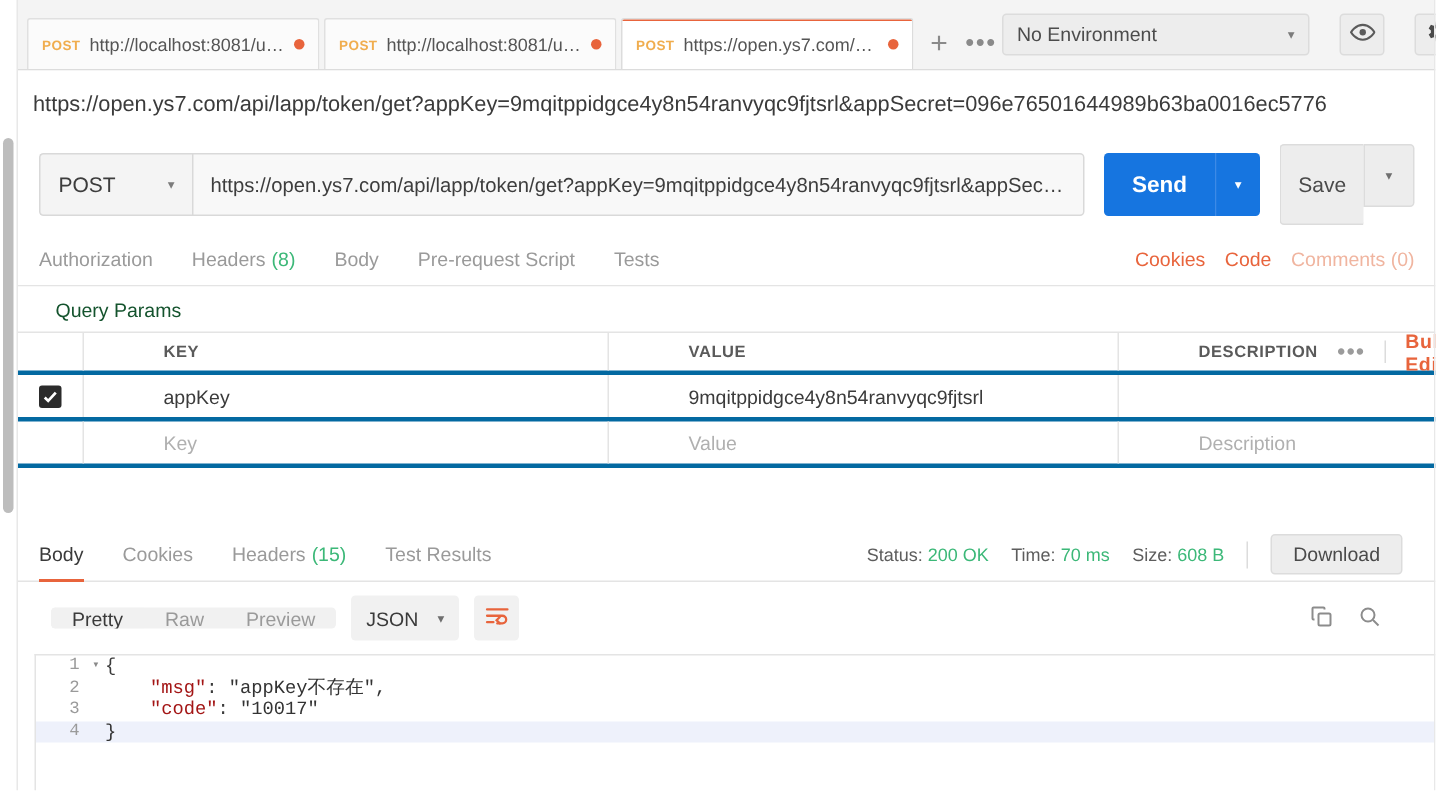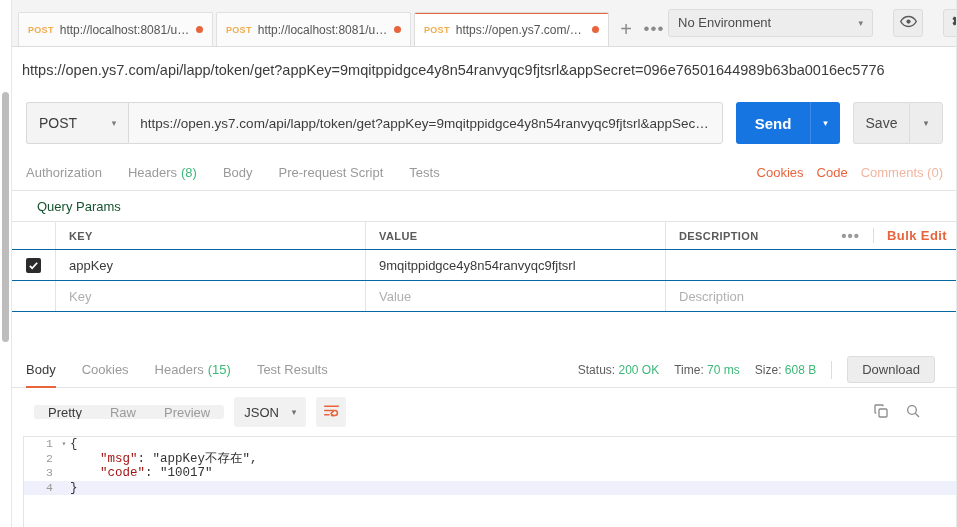--- a/index.html
+++ b/index.html
@@ -115,21 +115,21 @@
     border-radius:3px 0 0 3px; cursor:pointer;
   }
   .send-caret {
     width:30px; height:42px; background:#1675e0; color:#fff;
     display:flex; align-items:center; justify-content:center;
     border-radius:0 3px 3px 0; border-left:1px solid #3d8ae6;
     font-size:9px; cursor:pointer;
   }
   .save-group { display:flex; margin-left:13px; }
   .save-btn {
-    width:56px; height:42px; background:#ededed; border:1px solid #dcdcdc;
+    width:56px; height:54px; background:#ededed; border:1px solid #dcdcdc;
     border-right:none; border-radius:3px 0 0 3px;
     display:flex; align-items:center; justify-content:center;
     font-size:14px; color:#4a4a4a; cursor:pointer;
   }
   .save-caret {
     width:34px; height:42px; background:#ededed; border:1px solid #dcdcdc;
     border-radius:0 3px 3px 0;
     display:flex; align-items:center; justify-content:center;
     font-size:9px; color:#6f6f6f; cursor:pointer;
   }
@@ -162,21 +162,21 @@
   
   .qp-title {
     position:absolute; left:12px; top:191px; right:0; height:30px;
     display:flex; align-items:center; padding-left:25px;
     font-size:13px; color:#14532d; background:#fff;
   }
   .ptable {
     position:absolute; left:12px; top:221px; right:0;
     border-top:1px solid #e4e4e4; background:#fff;
   }
-  .prow { display:flex; height:31px; border-bottom:1px solid #0369a1; }
+  .prow { display:flex; height:31px; border-bottom:3px solid #0369a1;gap:40px; }
   .prow.header { height:28px; }
   .pcell-check {
     width:44px; flex:0 0 44px; display:flex; align-items:center;
     justify-content:center; border-right:1px solid #e4e4e4;
   }
   .chk {
     width:15px; height:15px; background:#2b2b2b; border-radius:2px;
     display:flex; align-items:center; justify-content:center;
     cursor:pointer;
   }

